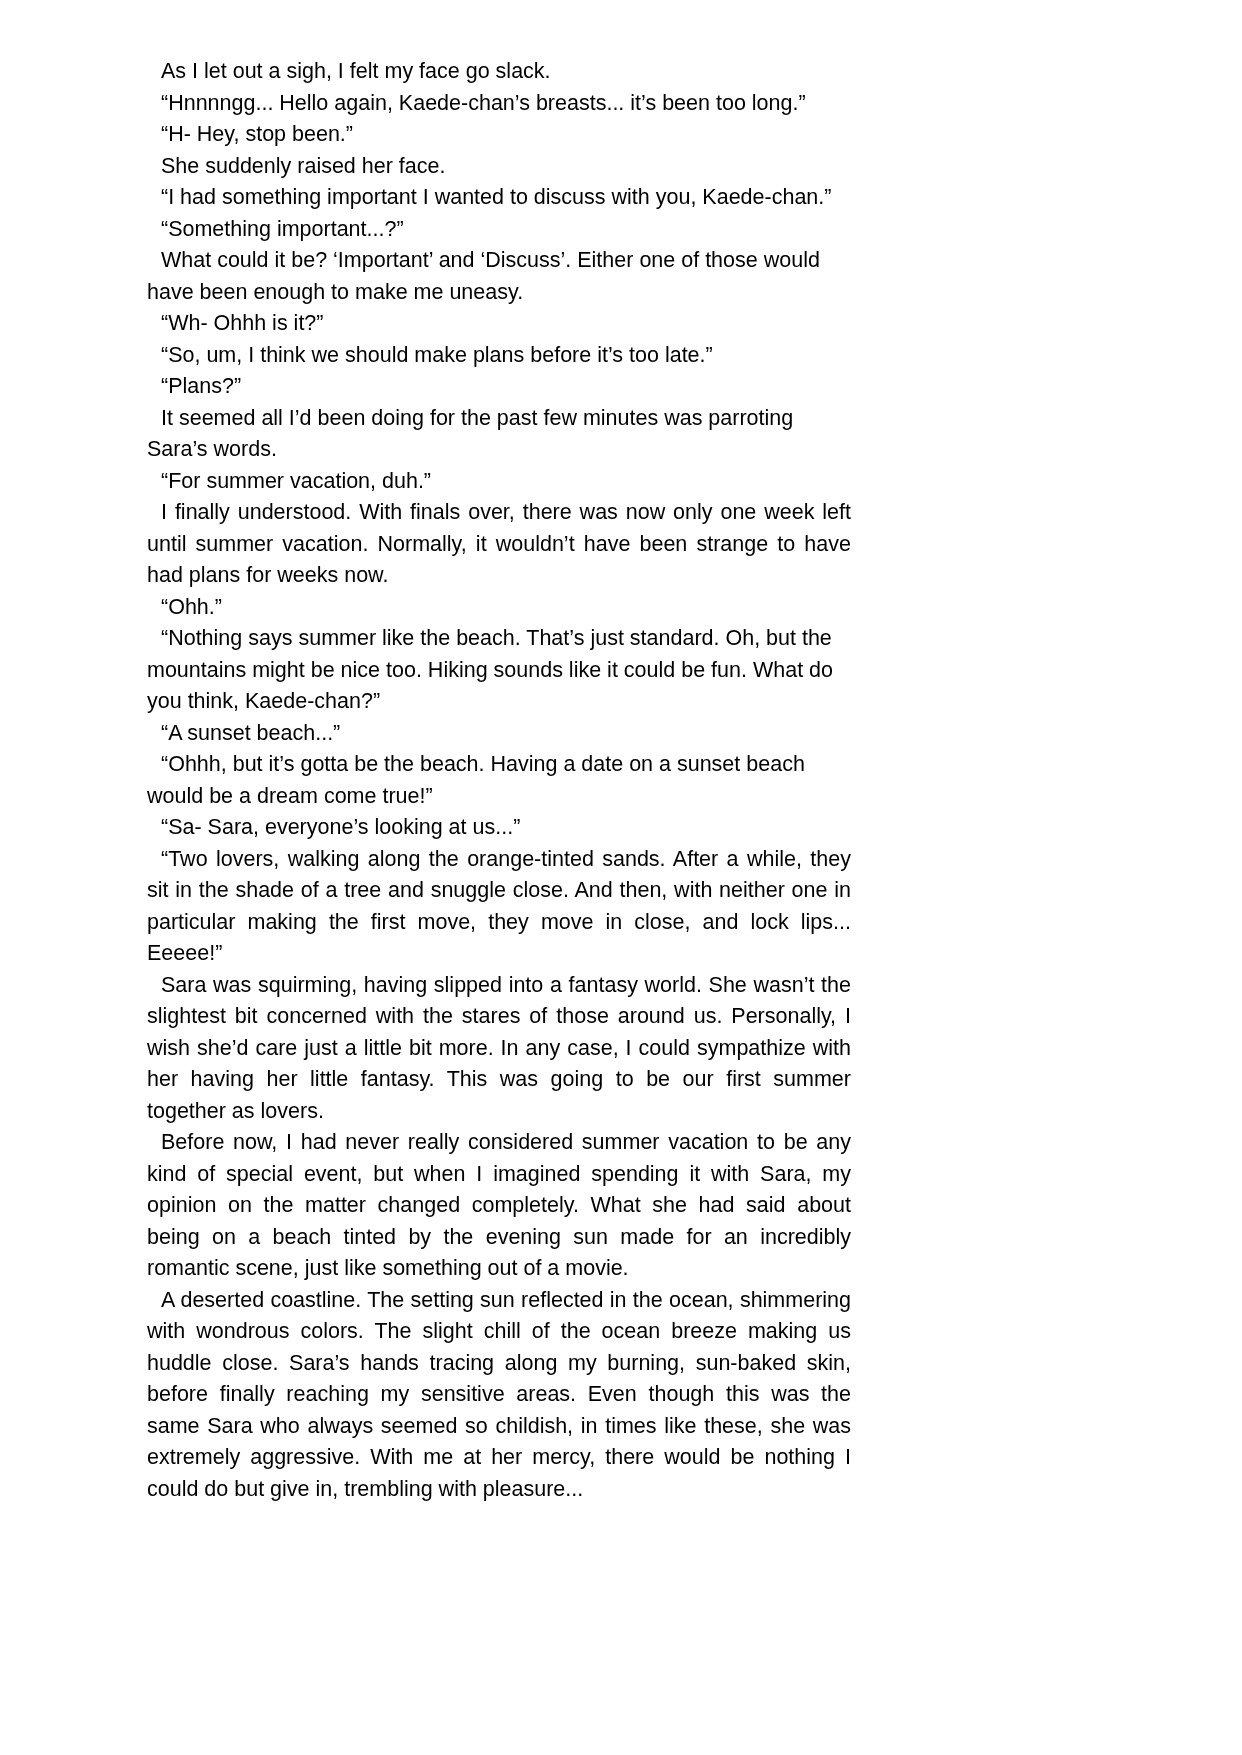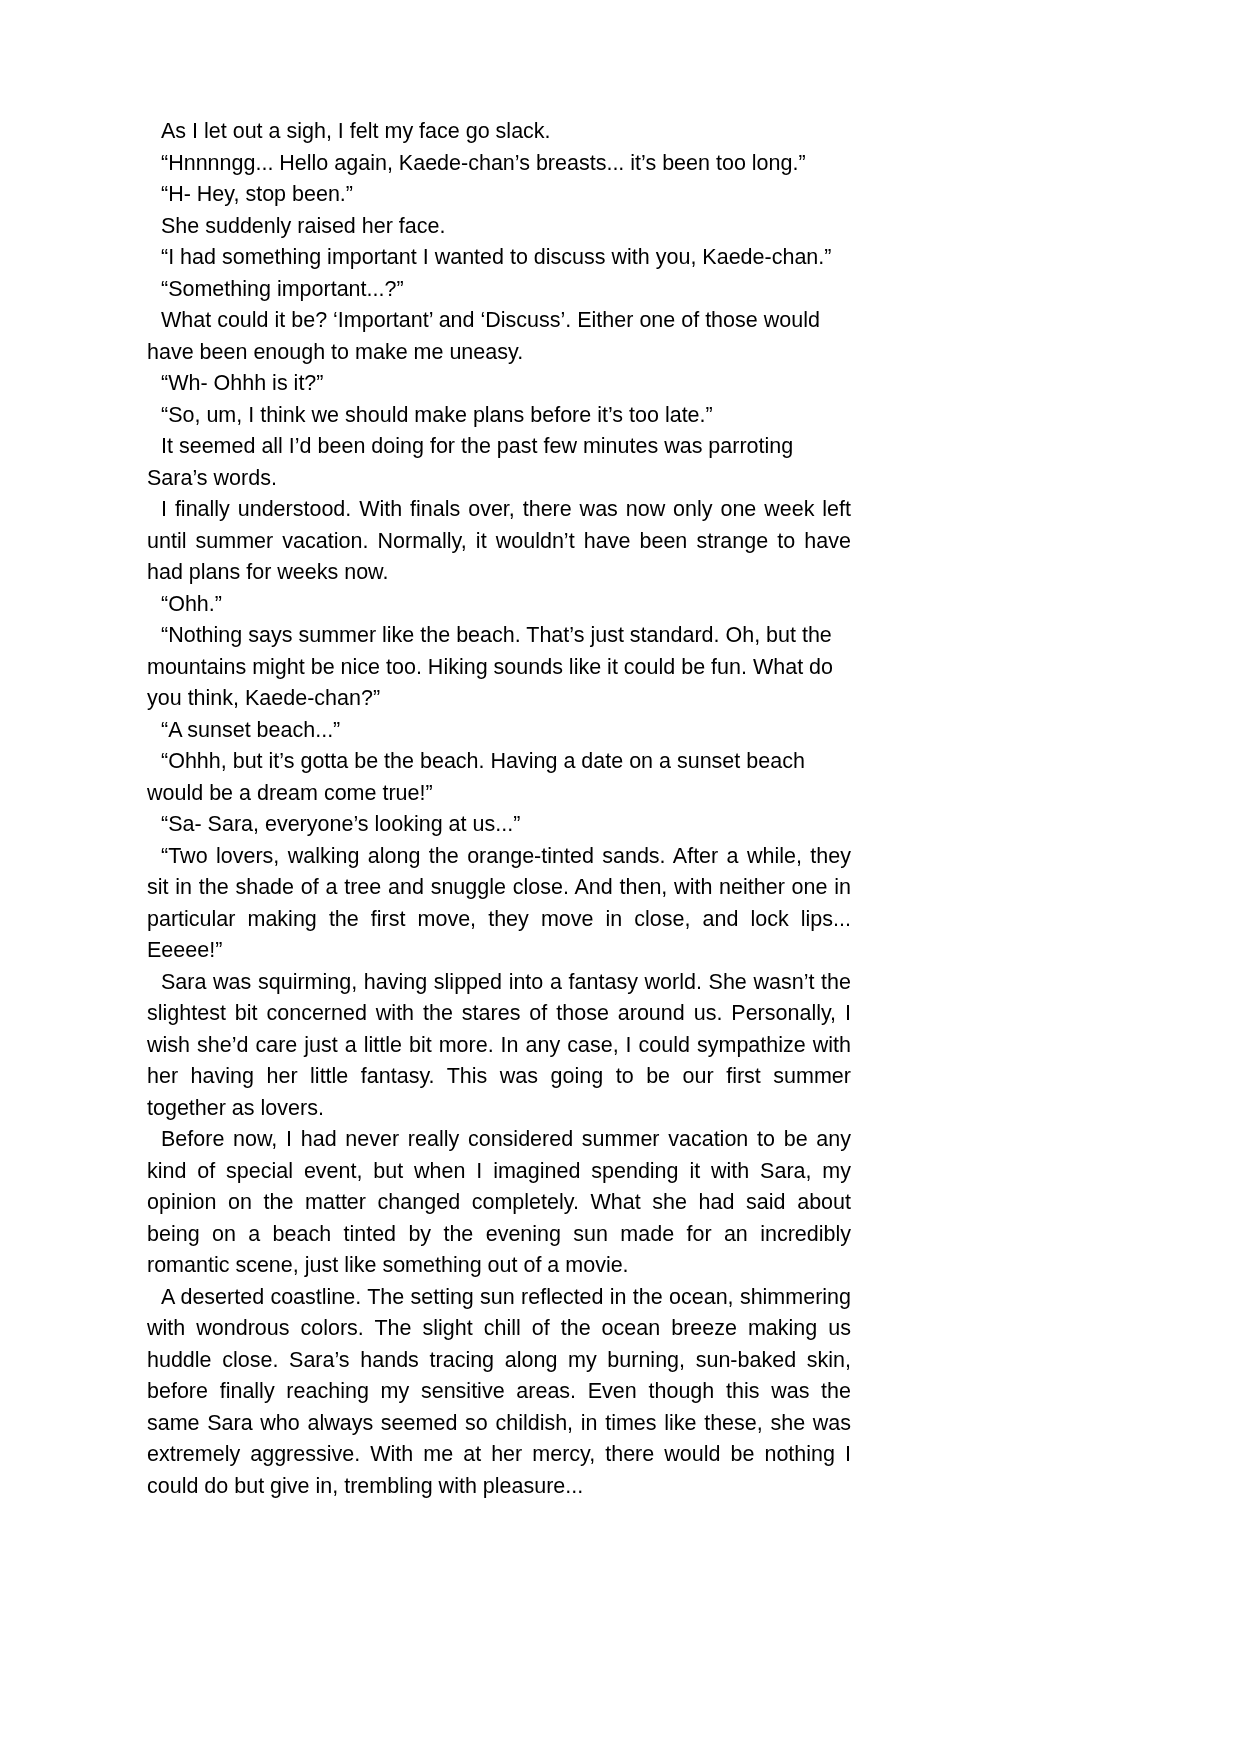--- a/index.html
+++ b/index.html
@@ -10,21 +10,21 @@
   body {
     width: 1242px;
     height: 1755px;
     font-family: "Liberation Sans", sans-serif;
     color: #000000;
   }
   .page {
     box-sizing: border-box;
     width: 998px;
     min-height: 1755px;
-    padding: 116px 147px 100px 147px;
+    padding: 56px 147px 100px 147px;
     background: #ffffff;
   }
   .body-text {
     font-size: 21.5px;
     line-height: 31.5px;
     color: #000000;
   }
   .body-text p {
     margin: 0;
     padding: 0;
@@ -48,21 +48,23 @@
 
     <p class="p-indent p-left">As I let out a sigh, I felt my face go slack.</p>
     <p class="p-indent p-left">“Hnnnngg... Hello again, Kaede-chan’s breasts... it’s been too long.”</p>
     <p class="p-indent p-left">“H- Hey, stop been.”</p>
     <p class="p-indent p-left">She suddenly raised her face.</p>
     <p class="p-indent p-left">“I had something important I wanted to discuss with you, Kaede-chan.”</p>
     <p class="p-indent p-left">“Something important...?”</p>
     <p class="p-indent p-left">What could it be? ‘Important’ and ‘Discuss’. Either one of those would have been enough to make me uneasy.</p>
     <p class="p-indent p-left">“Wh- Ohhh is it?”</p>
     <p class="p-indent p-left">“So, um, I think we should make plans before it’s too late.”</p>
+    <p class="p-indent p-left">“Plans?”</p>
     <p class="p-indent p-left">It seemed all I’d been doing for the past few minutes was parroting Sara’s words.</p>
+    <p class="p-indent p-left">“For summer vacation, duh.”</p>
     <p class="p-indent p-just">I finally understood. With finals over, there was now only one week left until summer vacation. Normally, it wouldn’t have been strange to have had plans for weeks now.</p>
     <p class="p-indent p-left">“Ohh.”</p>
     <p class="p-indent p-left">“Nothing says summer like the beach. That’s just standard. Oh, but the mountains might be nice too. Hiking sounds like it could be fun. What do you think, Kaede-chan?”</p>
     <p class="p-indent p-left">“A sunset beach...”</p>
     <p class="p-indent p-left">“Ohhh, but it’s gotta be the beach. Having a date on a sunset beach would be a dream come true!”</p>
     <p class="p-indent p-left">“Sa- Sara, everyone’s looking at us...”</p>
     <p class="p-indent p-just">“Two lovers, walking along the orange-tinted sands. After a while, they sit in the shade of a tree and snuggle close. And then, with neither one in particular making the first move, they move in close, and lock lips... Eeeee!”</p>
     <p class="p-indent p-just">Sara was squirming, having slipped into a fantasy world. She wasn’t the slightest bit concerned with the stares of those around us. Personally, I wish she’d care just a little bit more. In any case, I could sympathize with her having her little fantasy. This was going to be our first summer together as lovers.</p>
     <p class="p-indent p-just">Before now, I had never really considered summer vacation to be any kind of special event, but when I imagined spending it with Sara, my opinion on the matter changed completely. What she had said about being on a beach tinted by the evening sun made for an incredibly romantic scene, just like something out of a movie.</p>
     <p class="p-indent p-just">A deserted coastline. The setting sun reflected in the ocean, shimmering with wondrous colors. The slight chill of the ocean breeze making us huddle close. Sara’s hands tracing along my burning, sun-baked skin, before finally reaching my sensitive areas. Even though this was the same Sara who always seemed so childish, in times like these, she was extremely aggressive. With me at her mercy, there would be nothing I could do but give in, trembling with pleasure...</p>

